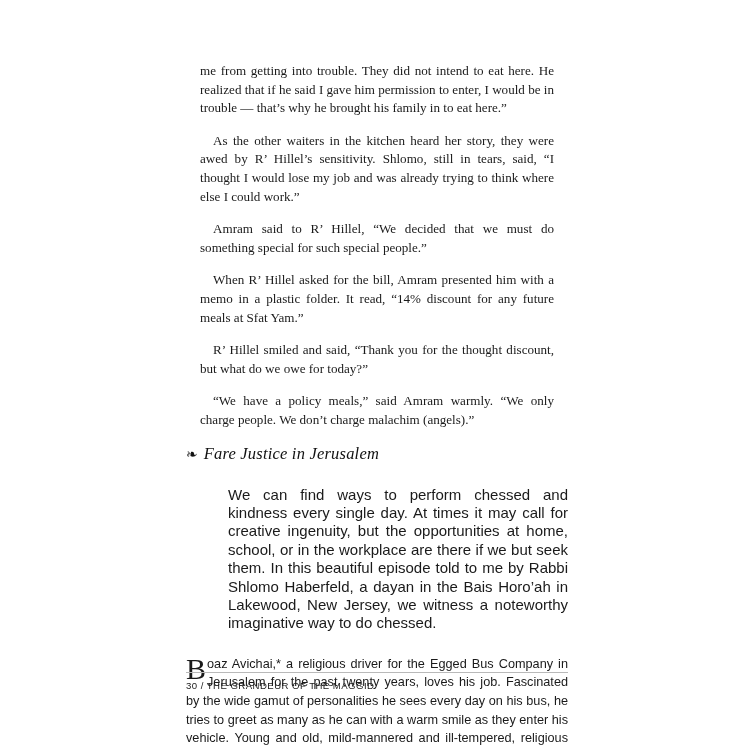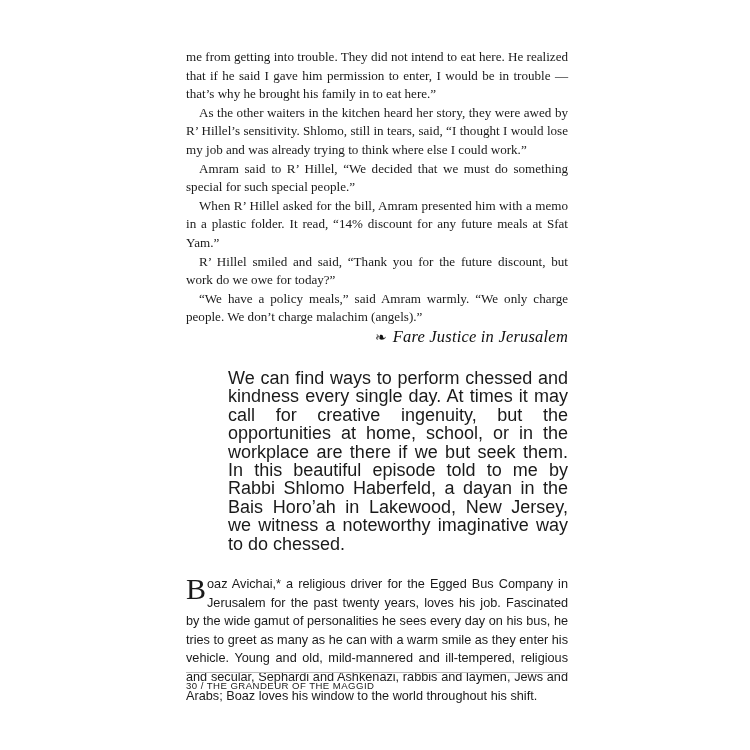--- a/index.html
+++ b/index.html
@@ -22,55 +22,54 @@
   }
   .content {
     position: absolute;
     left: 186px;
     top: 48px;
     width: 382px;
   }
 
   
   .body-serif p {
-    margin: 0;
+    margin: 14px;
     font-family: "Liberation Serif", serif;
     font-size: 13.1px;
     line-height: 18.6px;
     text-align: justify;
     text-justify: inter-word;
     hyphens: auto;
   }
   .body-serif p.indent {
     text-indent: 13px;
   }
 
   
   .story-head {
-    text-align: right;
     font-family: "Liberation Serif", serif;
     font-style: italic;
     font-size: 16.5px;
     letter-spacing: 0.2px;
     color: #111;
   }
   .story-head .orn {
     font-style: normal;
     font-size: 14px;
     margin-right: 6px;
     letter-spacing: 0;
   }
 
   
   .intro {
     margin-top: 22px;
     margin-left: 42px;
     width: 340px;
     font-family: "Liberation Sans", sans-serif;
-    font-size: 18px;
+    font-size: 15px;
     line-height: 18.4px;
     text-align: justify;
     hyphens: auto;
   }
 
   
   .story-body {
     margin-top: 22px;
     font-family: "Liberation Sans", sans-serif;
     font-size: 12.7px;
@@ -113,21 +112,21 @@
 
 <div class="page">
 
   <div class="content">
 
     <div class="body-serif">
       <p>me from getting into trouble. They did not intend to eat here. He realized that if he said I gave him permission to enter, I would be in trouble — that’s why he brought his family in to eat here.”</p>
       <p class="indent">As the other waiters in the kitchen heard her story, they were awed by R’ Hillel’s sensitivity. Shlomo, still in tears, said, “I thought I would lose my job and was already trying to think where else I could work.”</p>
       <p class="indent">Amram said to R’ Hillel, “We decided that we must do something special for such special people.”</p>
       <p class="indent">When R’ Hillel asked for the bill, Amram presented him with a memo in a plastic folder. It read, “14% discount for any future meals at Sfat Yam.”</p>
-      <p class="indent">R’ Hillel smiled and said, “Thank you for the future discount, but work do we owe for today?”</p>
+      <p class="indent">R’ Hillel smiled and said, “Thank you for the thought discount, but what do we owe for today?”</p>
       <p class="indent">“We have a policy meals,” said Amram warmly. “We only charge people. We don’t charge malachim (angels).”</p>
     </div>
 
     <div class="story-head">
       <span class="orn">❧</span><span>Fare Justice in Jerusalem</span>
     </div>
 
     <div class="intro">We can find ways to perform chessed and kindness every single day. At times it may call for creative ingenuity, but the opportunities at home, school, or in the workplace are there if we but seek them. In this beautiful episode told to me by Rabbi Shlomo Haberfeld, a dayan in the Bais Horo’ah in Lakewood, New Jersey, we witness a noteworthy imaginative way to do chessed.</div>
 
     <div class="story-body">

